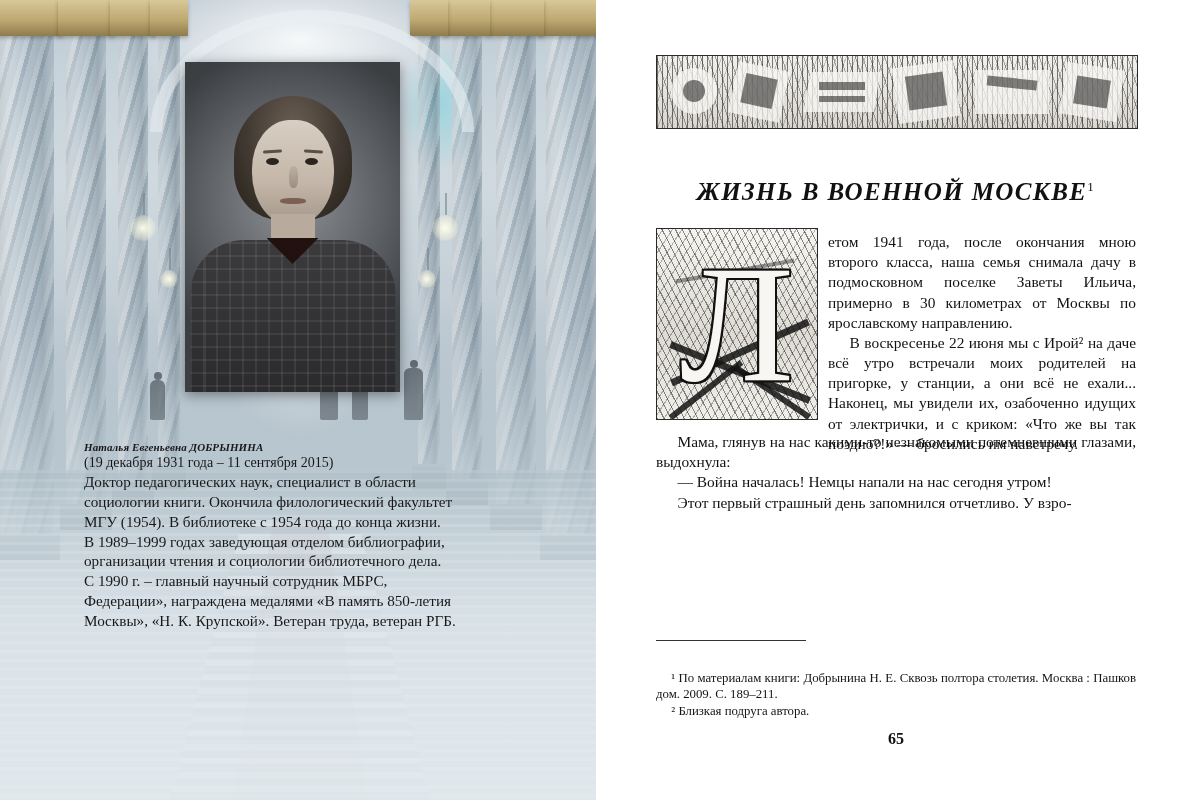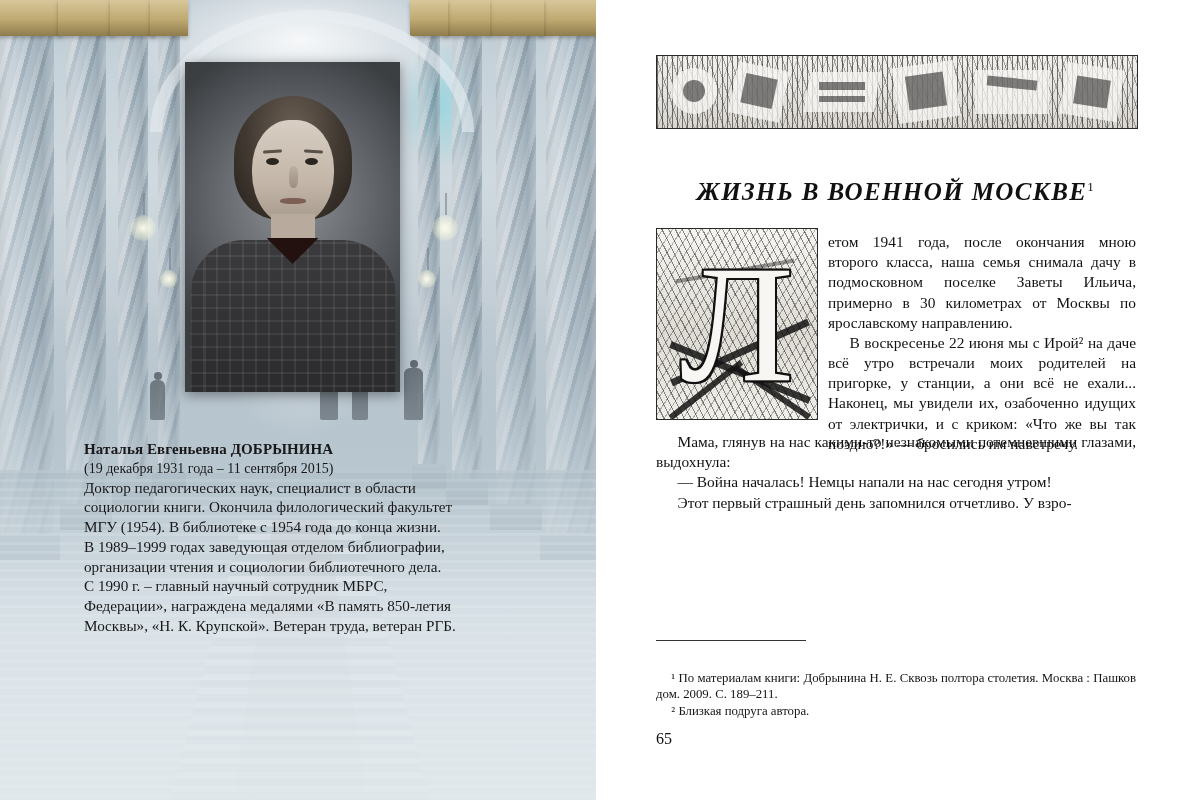--- a/index.html
+++ b/index.html
@@ -235,22 +235,23 @@
     position: absolute;
     left: 84px;
     top: 440px;
     width: 440px;
     color: #18181a;
     font-size: 15.2px;
     line-height: 1.30;
   }
   .caption .name {
     font-weight: bold;
-    font-size: 15px;
+    font-size: 11px;
     letter-spacing: 0.1px;
+    font-style: italic;
   }
   .caption .dates { font-size: 14px; }
   .caption p { margin: 0; }
 
   
   .right-page {
     position: relative;
     width: 600px;
     height: 800px;
     background: #ffffff;
@@ -361,22 +362,24 @@
     font-size: 12.8px;
     line-height: 1.27;
     text-align: justify;
     color: #151515;
   }
   .footnotes p { margin: 0; text-indent: 1.2em; }
   .folio {
     position: absolute;
     left: 60px; top: 730px;
     width: 480px;
+    text-align: center;
     font-size: 16px;
     color: #111;
+    font-weight: bold;
   }
 </style>
 </head>
 <body>
 
 <div class="spread">
 
   <div class="left-page">
     <div class="lobby"></div>
     <div class="teal-glow"></div>

